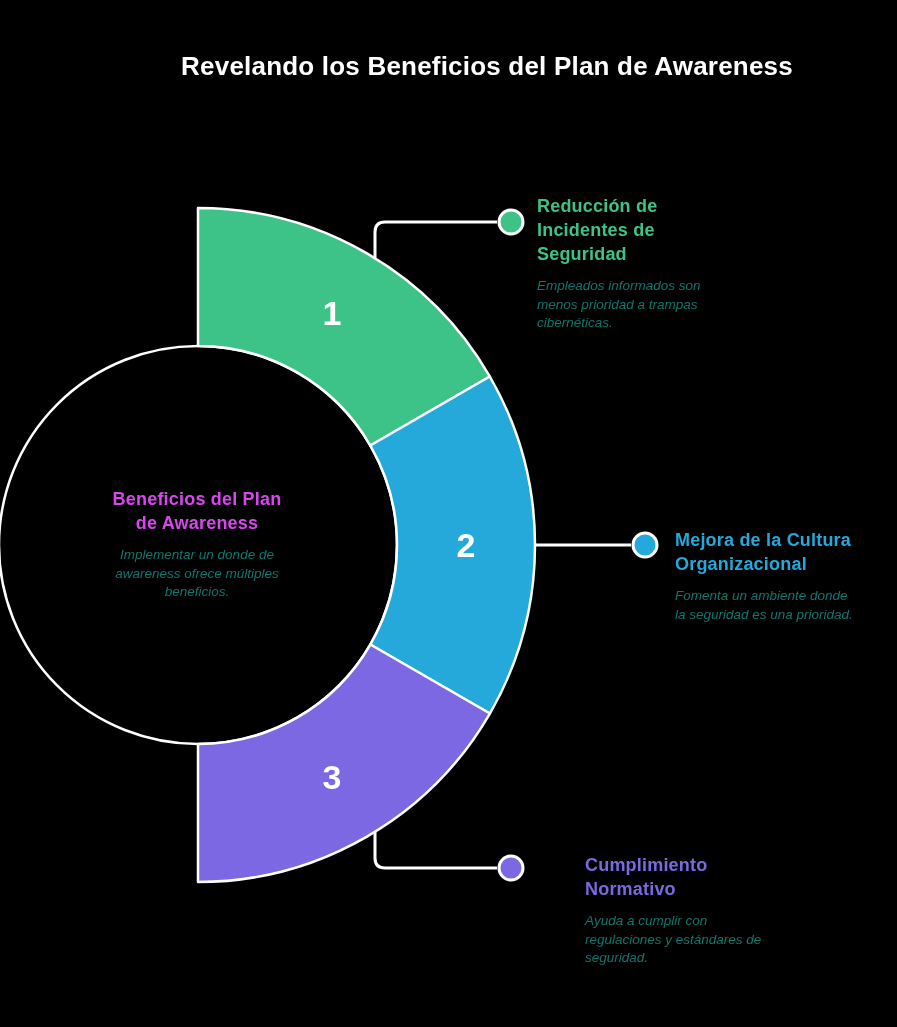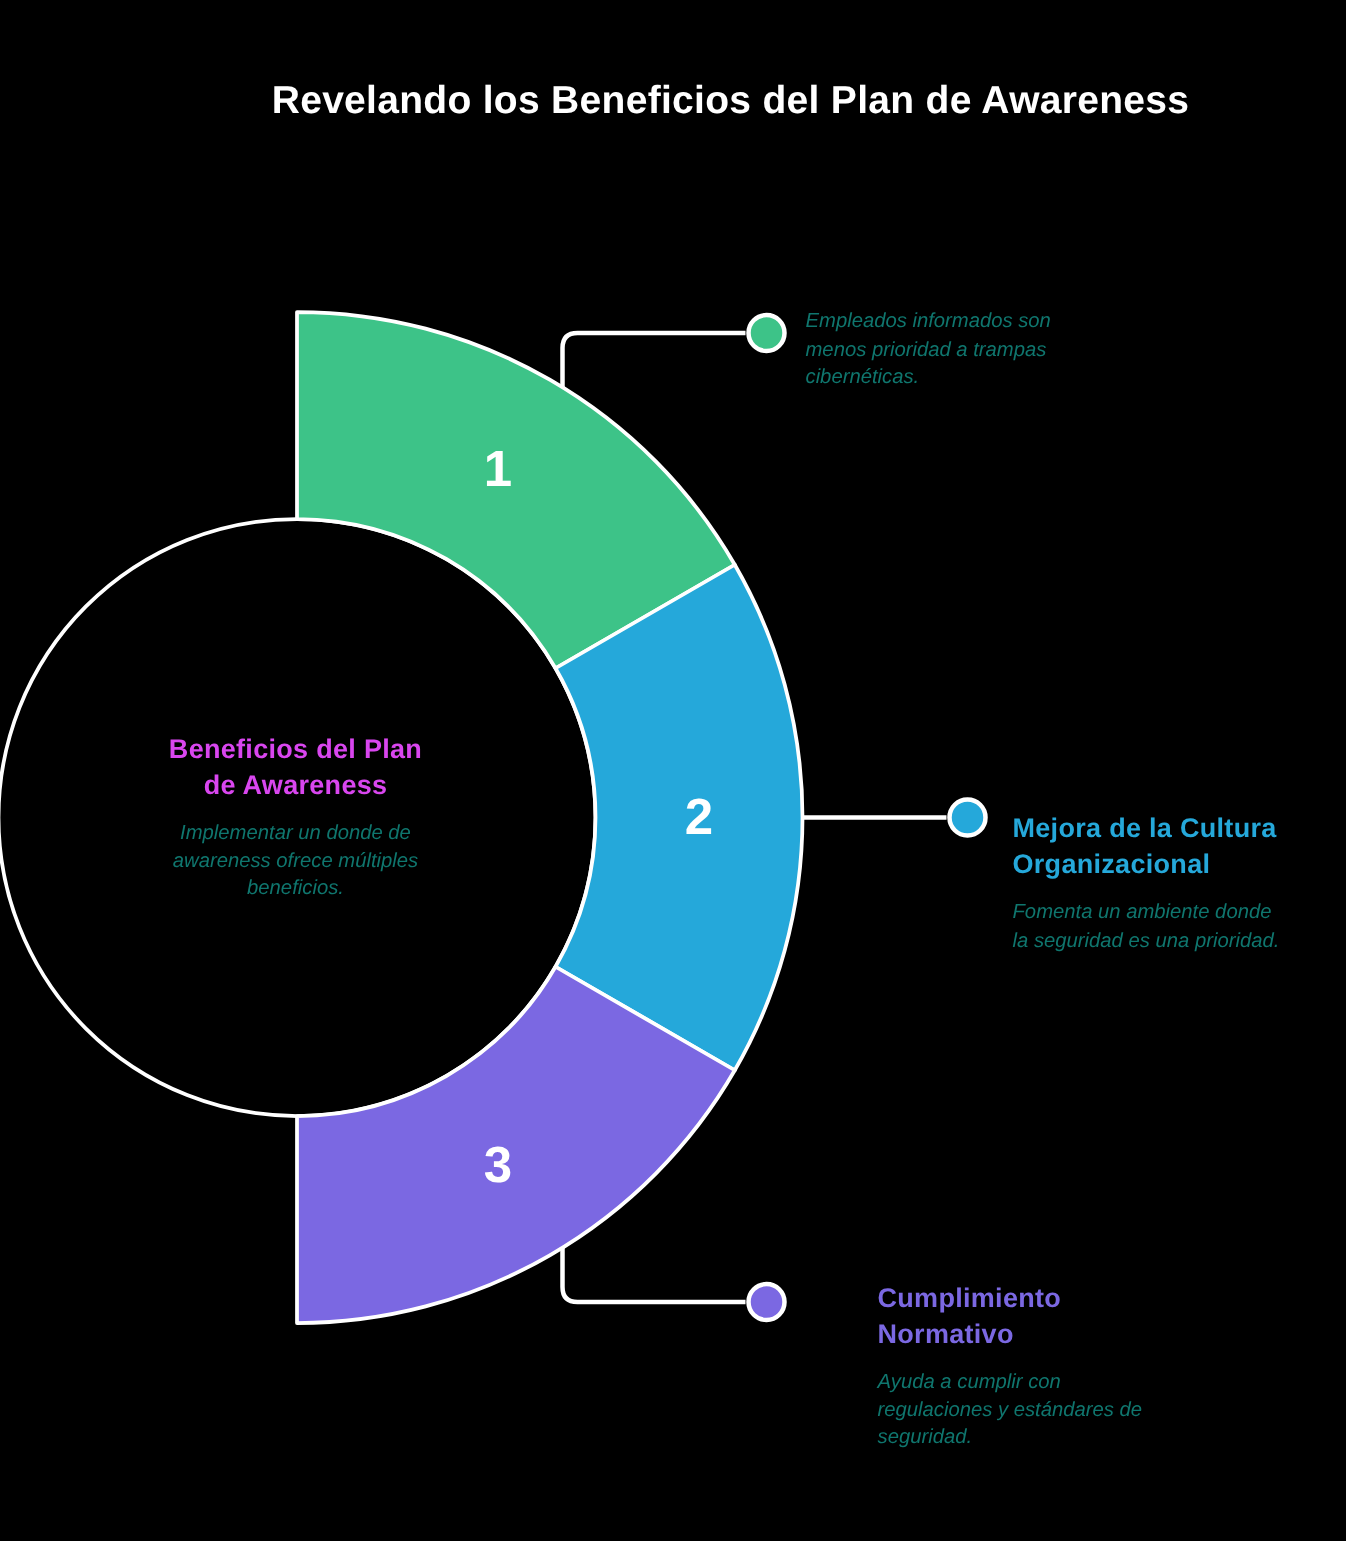--- a/index.html
+++ b/index.html
@@ -93,29 +93,34 @@
         <div>de Awareness</div>
       </div>
     <div class="body-text">
         <div>Implementar un donde de</div>
         <div>awareness ofrece múltiples</div>
         <div>beneficios.</div>
       </div>
   </div>
 
   <div class="item-label item-1">
+    <div class="heading" style="color: rgb(61, 195, 136);">
+        <div>Reducción de</div>
+        <div>Incidentes de</div>
+        <div>Seguridad</div>
+      </div>
     <div class="body-text">
         <div>Empleados informados son</div>
         <div>menos prioridad a trampas</div>
         <div>cibernéticas.</div>
       </div>
   </div>
 
   <div class="item-label item-2">
-    <div class="heading" style="color: rgb(37, 168, 218); margin-top: 12px;">
+    <div class="heading" style="color: rgb(37, 168, 218);">
         <div>Mejora de la Cultura</div>
         <div>Organizacional</div>
       </div>
     <div class="body-text">
         <div>Fomenta un ambiente donde</div>
         <div>la seguridad es una prioridad.</div>
       </div>
   </div>
 
   <div class="item-label item-3">

